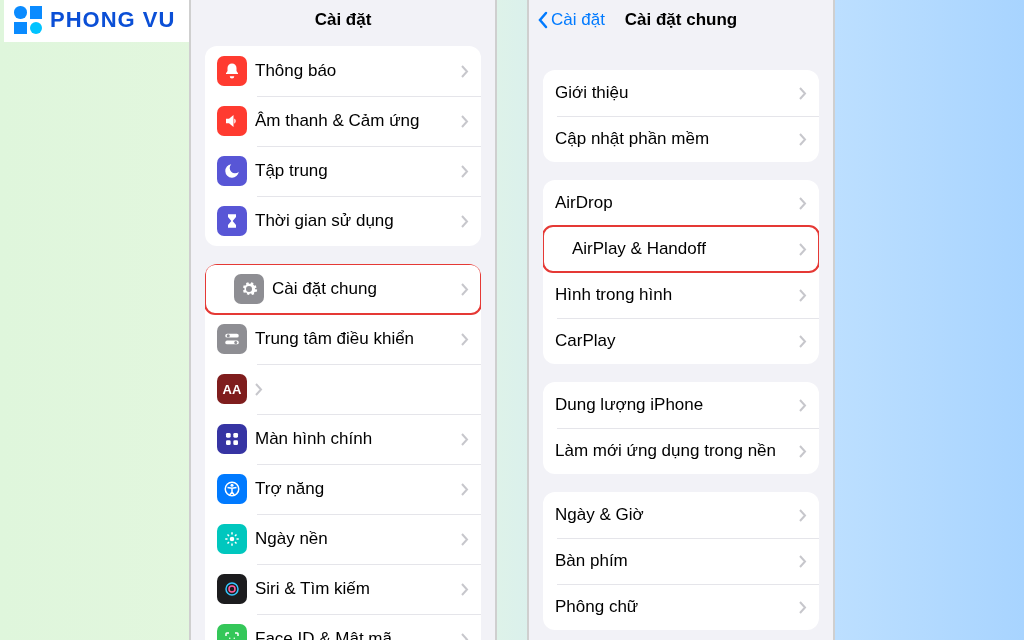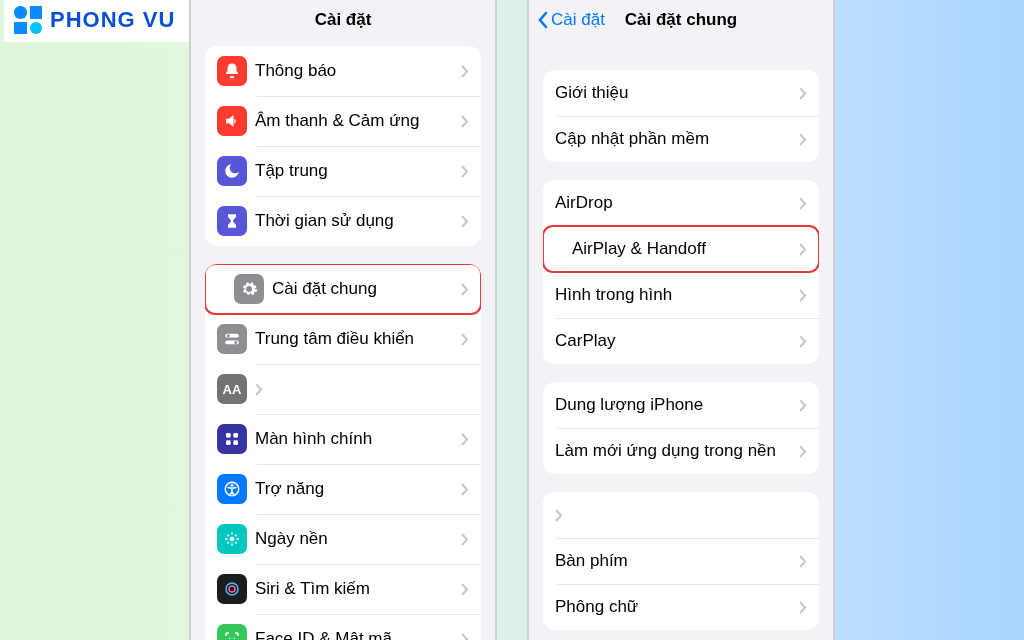--- a/index.html
+++ b/index.html
@@ -143,21 +143,21 @@
                 <circle cx="7" cy="7.5" r="2" fill="#8e8e93"></circle>
                 <circle cx="17" cy="16.5" r="2" fill="#8e8e93"></circle>
               </svg>
             </div>
           <span class="label">Trung tâm điều khiển</span>
           <svg class="chev" viewBox="0 0 8 13">
               <path d="M1 1l5 5.5L1 12"></path>
             </svg>
         </div>
         <div class="row">
-          <div class="icon" style="background:#737373">
+          <div class="icon" style="background:#7f1d1d">
               <span style="font-size:13px;font-weight:700">AA</span>
             </div>
           <svg class="chev" viewBox="0 0 8 13">
               <path d="M1 1l5 5.5L1 12"></path>
             </svg>
         </div>
         <div class="row">
           <div class="icon" style="background:#3634a3">
               <svg viewBox="0 0 24 24" width="16" height="16">
                 <rect x="3" y="3" width="7" height="7" rx="2" fill="#fff"></rect>
@@ -294,20 +294,21 @@
         <div class="row no-icon">
           <span class="label">Làm mới ứng dụng trong nền</span>
           <svg class="chev" viewBox="0 0 8 13">
               <path d="M1 1l5 5.5L1 12"></path>
             </svg>
         </div>
       </div>
 
       <div class="group">
         <div class="row no-icon first-no-icon">
+          <span class="label">Ngày &amp; Giờ</span>
           <svg class="chev" viewBox="0 0 8 13">
               <path d="M1 1l5 5.5L1 12"></path>
             </svg>
         </div>
         <div class="row no-icon">
           <span class="label">Bàn phím</span>
           <svg class="chev" viewBox="0 0 8 13">
               <path d="M1 1l5 5.5L1 12"></path>
             </svg>
         </div>

